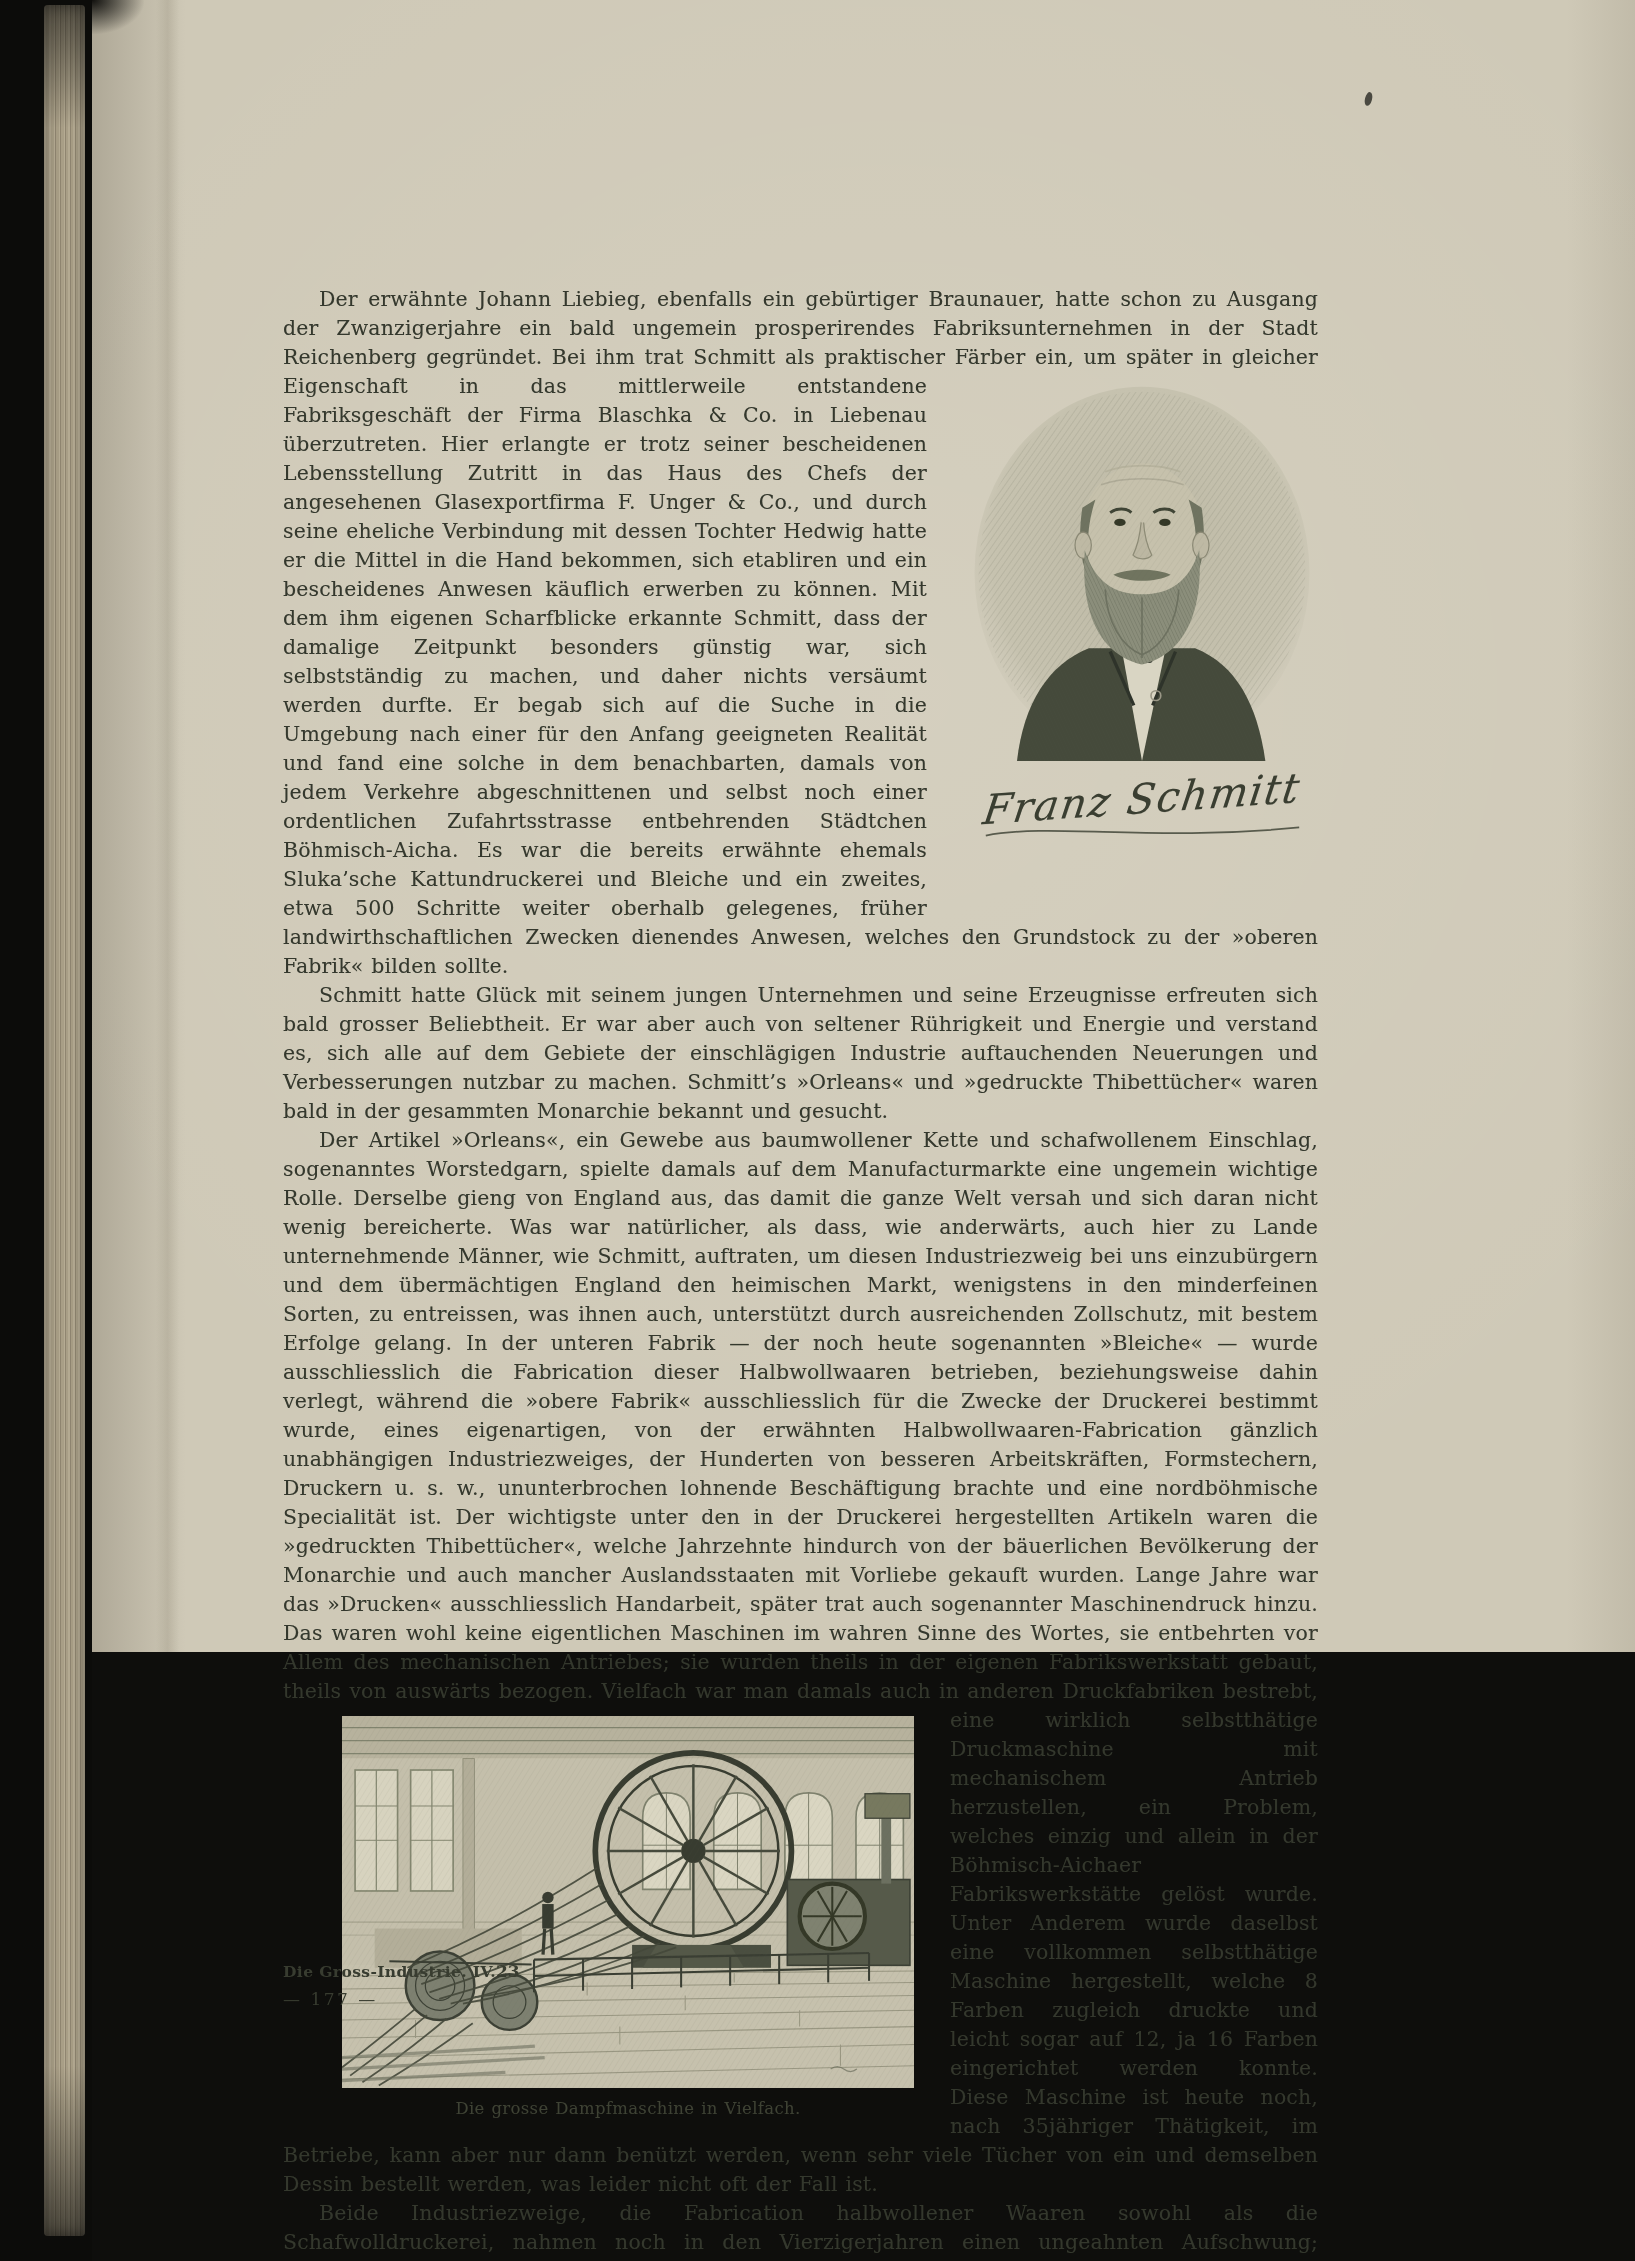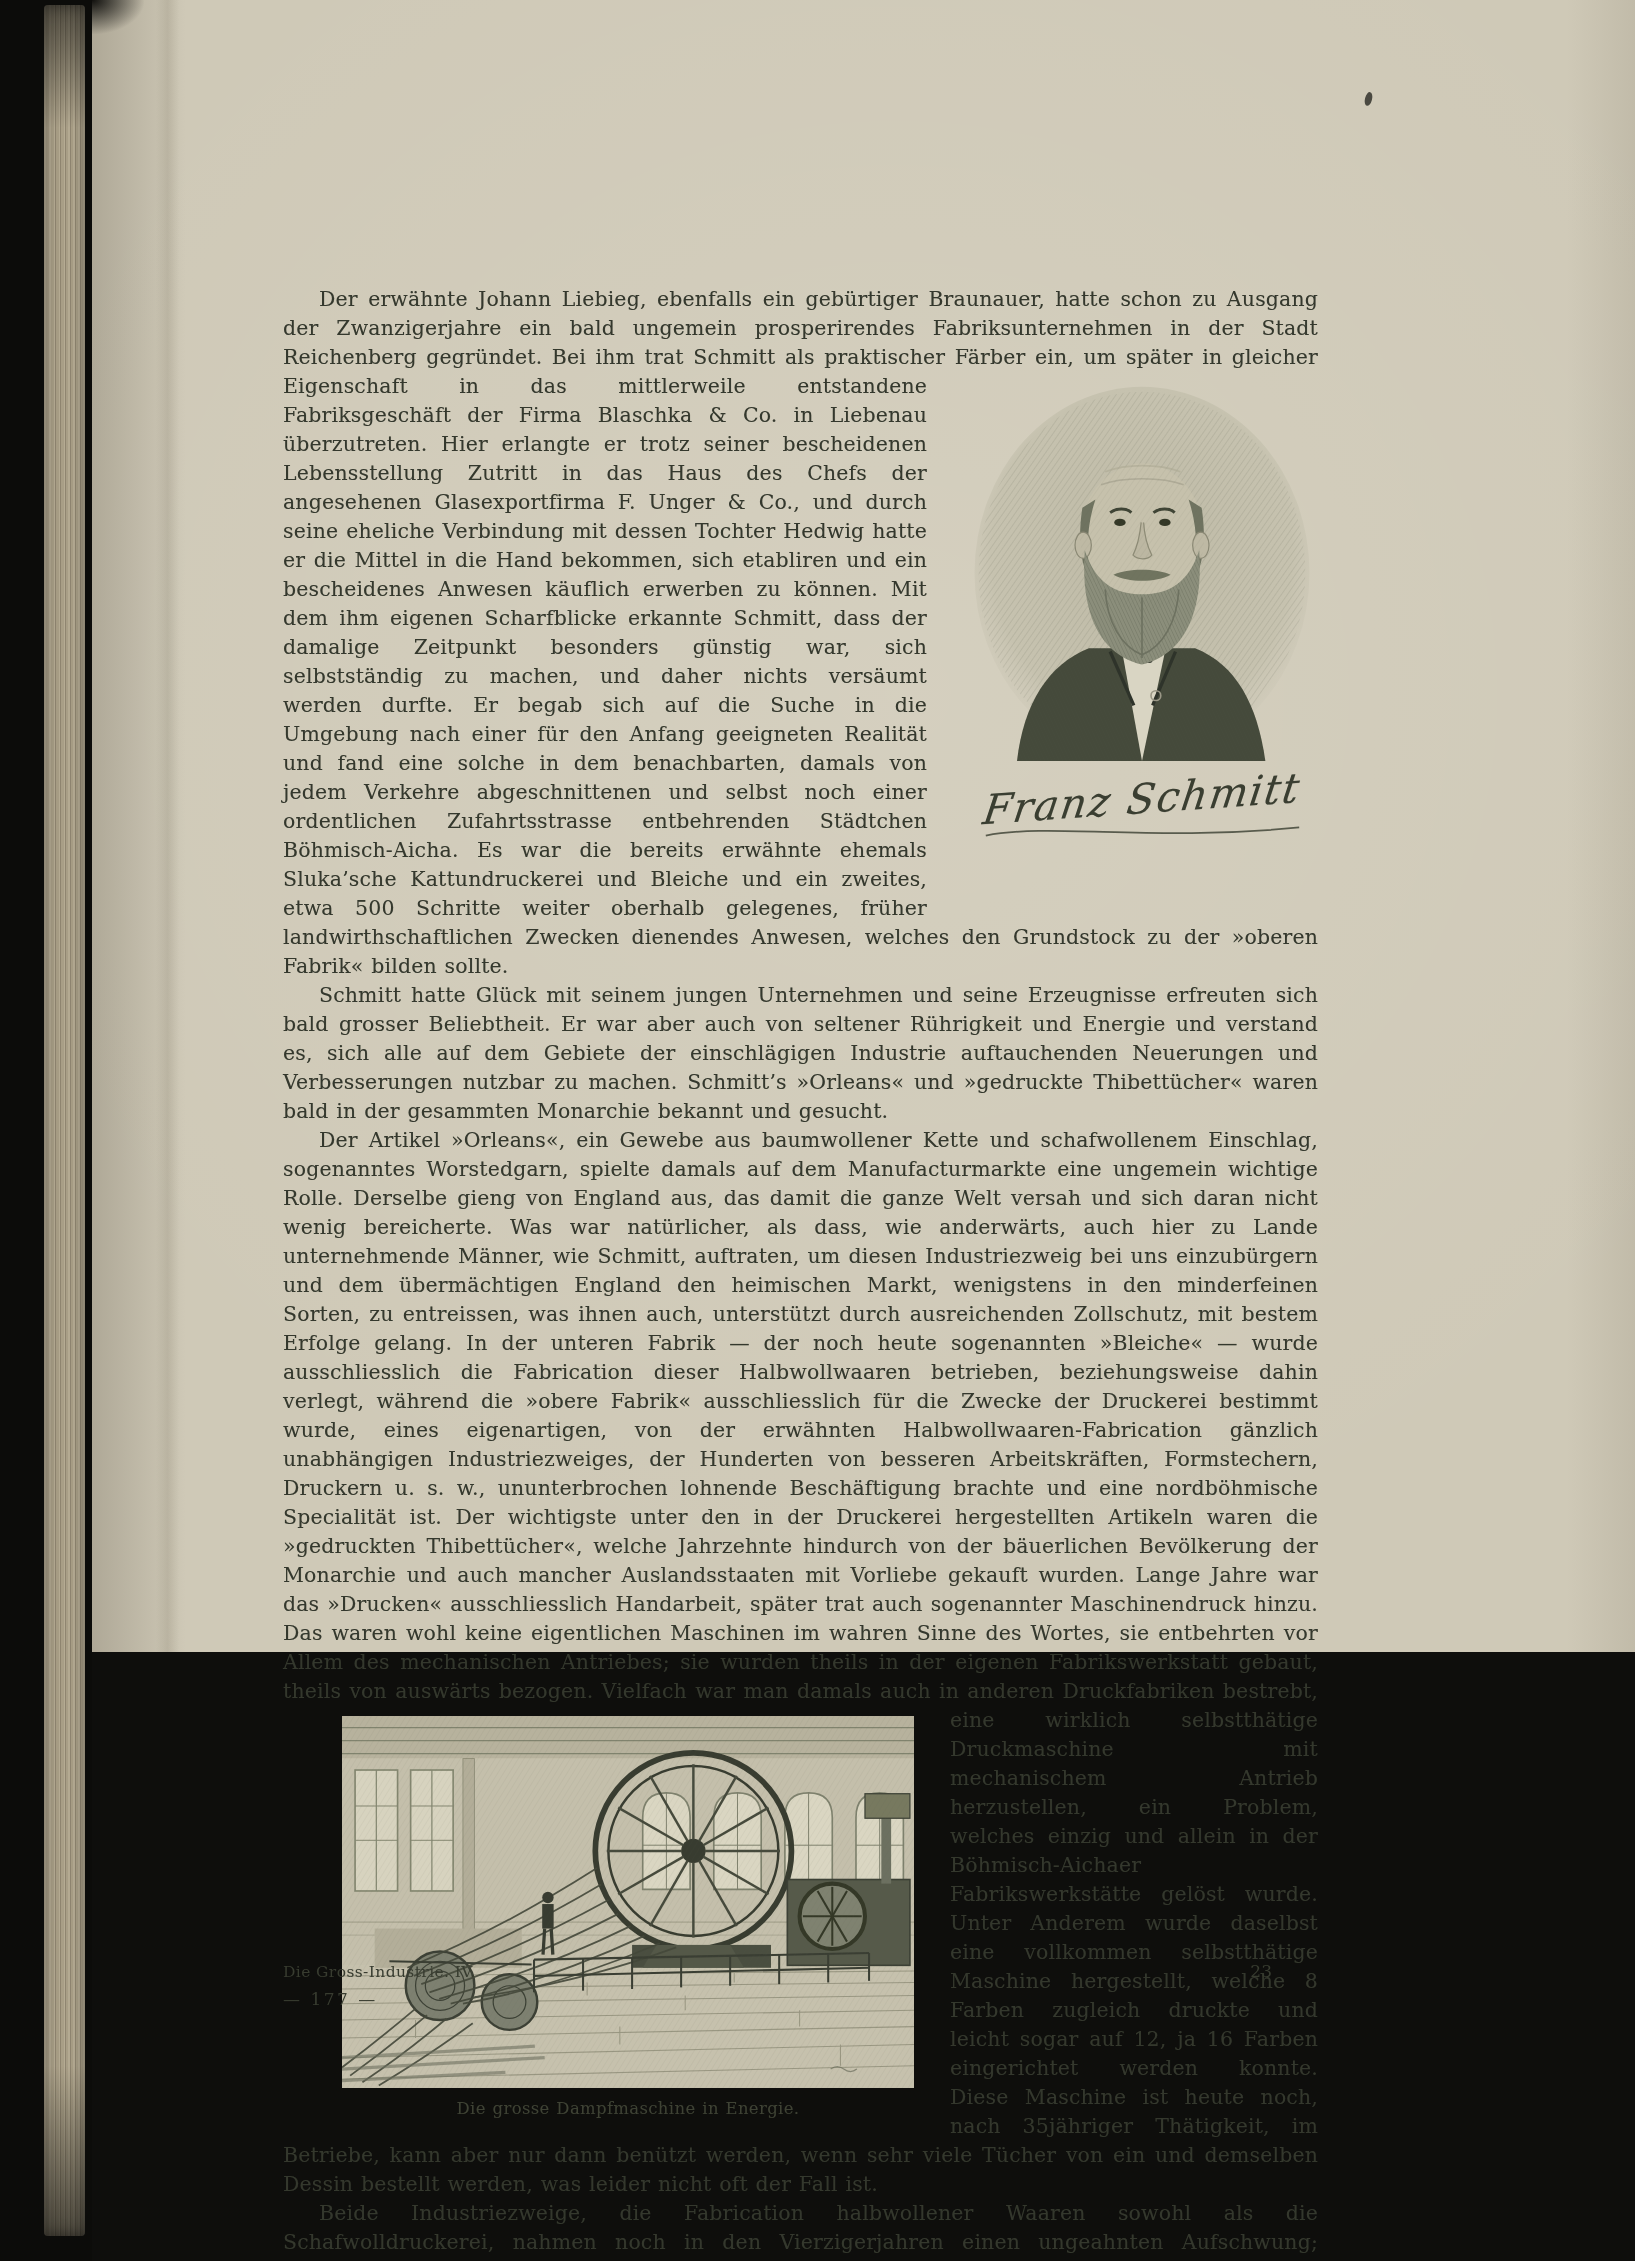--- a/index.html
+++ b/index.html
@@ -54,21 +54,21 @@
   .sig-flourish{display:block;margin:0 auto;}
   
   .figure-wrap{float:left;display:block;width:572px;padding-left:59px;margin:9.8px 36px 6.5px 0;text-indent:0;}
   .engine-svg{display:block;}
   .caption{
     display:block;width:572px;text-align:center;margin-top:11.4px;
     font-size:16.4px;line-height:19.6px;color:#3e4234;letter-spacing:0.4px;text-indent:0;
   }
   
   .footer{position:absolute;left:191px;top:1961px;width:1035px;color:#383c30;}
-  .footer-row{display:flex;justify-content:space-between;align-items:baseline;}
+  .footer-row{display:flex;justify-content:flex-start;align-items:baseline;font-weight:bold;}
   .footer-series{font-size:15.5px;letter-spacing:0.4px;}
   .footer-plate{font-size:17px;margin-right:46px;}
   .footer-page{display:block;text-align:left;font-size:17px;letter-spacing:2.5px;margin-top:8.2px;}
 </style>
 </head>
 <body>
 
 <div class="spine">
   <div class="page-edges"></div>
 </div>
@@ -285,21 +285,21 @@
           <line x1="256" y1="260" x2="258" y2="292" stroke="#383c31" stroke-width="4"></line>
 
           <g stroke="#6e7160" stroke-width="4" opacity="0.6">
             <line x1="0" y1="418" x2="236" y2="404"></line>
             <line x1="0" y1="432" x2="248" y2="418"></line>
             <line x1="0" y1="446" x2="200" y2="436"></line>
           </g>
           <path d="M598 432 q8 -6 16 0 t16 0" stroke="#6b6e5c" stroke-width="1.5" fill="none" opacity="0.7"></path>
           <rect x="0" y="0" width="700" height="455" fill="url(#hatchE)" opacity="0.14"></rect>
         </svg>
-        <span class="caption">Die grosse Dampfmaschine in Energie.</span>
+        <span class="caption">Die grosse Dampfmaschine in Vielfach.</span>
       </span>
       <span>Druckfabriken bestrebt, eine wirklich selbstthätige Druckmaschine mit mechanischem Antrieb herzustellen, ein Problem, welches einzig und allein in der Böhmisch-Aichaer Fabrikswerkstätte gelöst wurde. Unter Anderem wurde daselbst eine vollkommen selbstthätige Maschine hergestellt, welche 8 Farben zugleich druckte und leicht sogar auf 12, ja 16 Farben eingerichtet werden konnte. Diese Maschine ist heute noch, nach 35jähriger Thätigkeit, im Betriebe, kann aber nur dann benützt werden, wenn sehr viele Tücher von ein und demselben Dessin bestellt werden, was leider nicht oft der Fall ist.</span></p>
 
     <p><span>Beide Industriezweige, die Fabrication halbwollener Waaren sowohl als die Schafwolldruckerei, nahmen noch in den Vierzigerjahren einen ungeahnten Aufschwung; verschiedene Neubauten und Neueinrichtungen waren erforderlich, um dem bedeutend gewachsenen Betriebe zu genügen, und um die Mitte dieses Jahrhunderts nahm die Firma Schmitt bereits einen Achtung gebietenden Rang ein und war weit und breit bestens bekannt.</span></p>
 
   </div>
 
   <div class="footer">
     <div class="footer-row">
       <span class="footer-series">Die Gross-Industrie. IV.</span>

